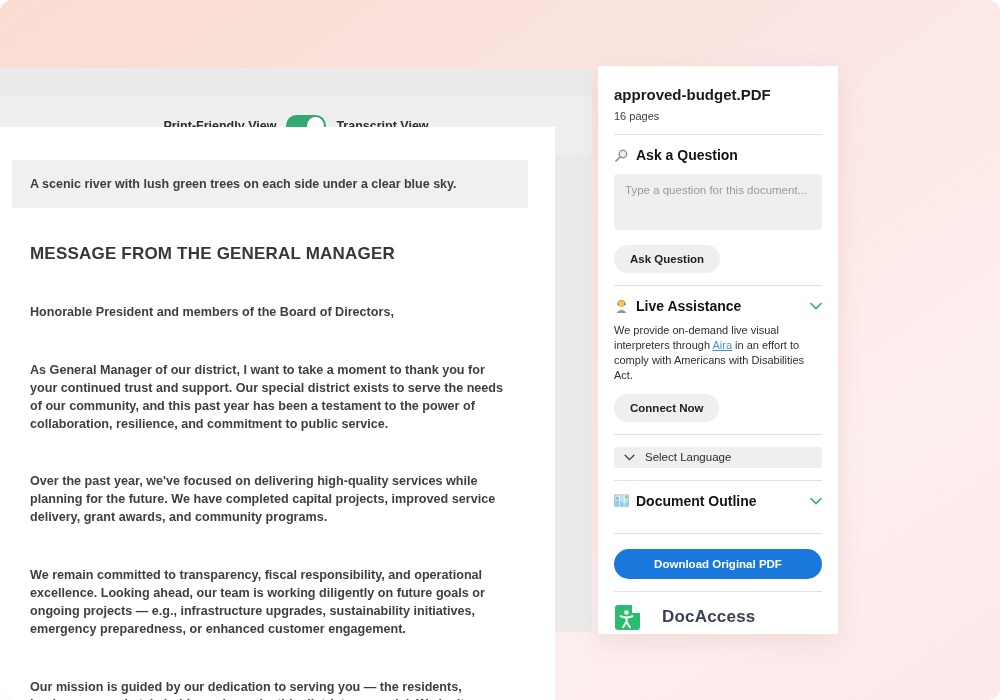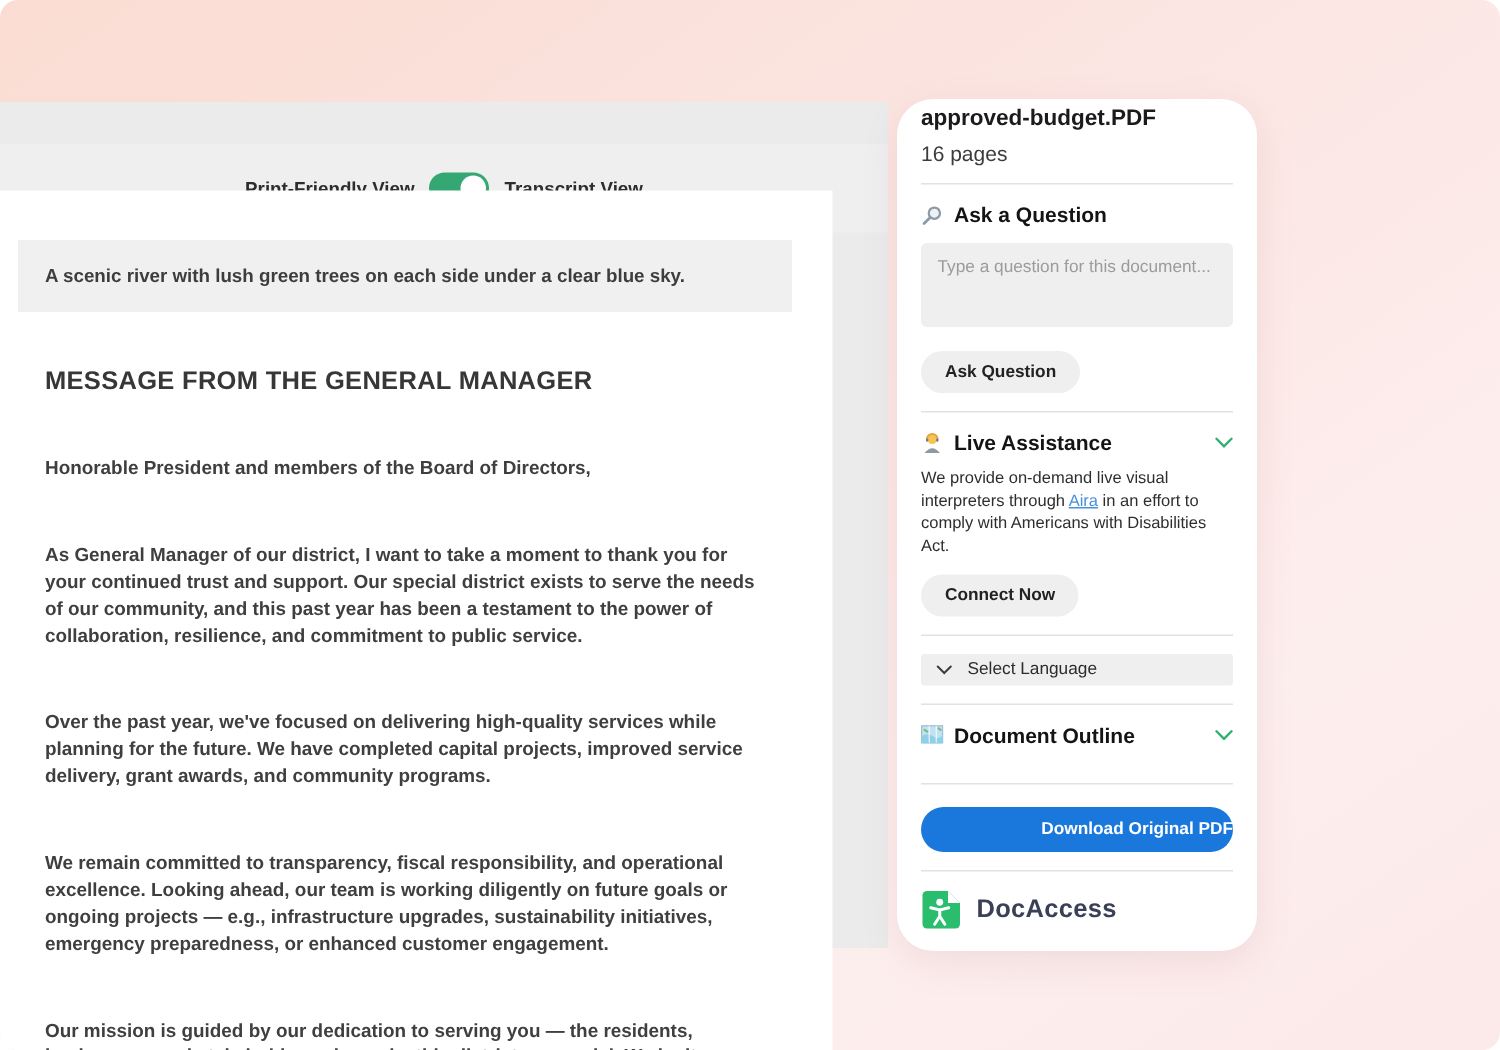--- a/index.html
+++ b/index.html
@@ -40,25 +40,25 @@
   }
   #doc-body{ margin:24px 40px 0 30px; width:482px; }
   #doc-body p{
     font-size:12.6px; line-height:1.42; font-weight:600; color:#3f3f3f;
     margin-bottom:14px;
     margin-top:40px;
   }
   
   #sidebar{
     position:absolute; left:598px; top:66px; width:240px; height:568px;
-    background:#ffffff; border-radius:24px; padding:4px 16px 0 16px;
+    background:#ffffff; border-radius:2px; padding:20px 16px 0 16px;
     box-shadow:0 8px 24px rgba(170,110,110,.14);
   }
   .sb-title{ font-size:15px; font-weight:bold; color:#1b1b1b; }
-  .sb-pages{ font-size:14px; color:#3c3c3c; margin-top:7px; }
+  .sb-pages{ font-size:11px; color:#3c3c3c; margin-top:7px; }
   .divider{ border:none; border-top:1px solid #e2e2e2; margin:12px 0; }
   .sec-head{
     display:flex; align-items:center; gap:7px; font-size:14px; font-weight:bold; color:#141414;
   }
   .sec-head .spacer{ flex:1; }
   .icon{ display:inline-flex; align-items:center; }
   textarea#question{
     width:208px; height:56px; background:#efefef; border:none; border-radius:4px;
     margin-top:11px; padding:10px 11px; font-family:"Liberation Sans",sans-serif;
     font-size:11.5px; color:#333; resize:none; outline:none;
@@ -71,24 +71,24 @@
   }
   .sb-para{ margin-top:9px; font-size:11px; line-height:1.36; color:#2e2e2e; width:210px; }
   .sb-para a{ color:#4a90d9; text-decoration:underline; cursor:pointer; }
   .select-bar{
     margin-top:11px; height:21px; background:#efefef; border-radius:2px;
     display:flex; align-items:center; gap:10px; padding:0 10px; cursor:pointer;
   }
   .select-bar span{ font-size:11.5px; color:#2c2c2c; }
   .dl-btn{
     width:208px; margin-top:3px; background:#1a78dc; color:#fff; border:none; cursor:pointer;
-    border-radius:16px; padding:9px 0; font-size:11.5px; font-weight:bold; text-align:right;
+    border-radius:16px; padding:9px 0; font-size:11.5px; font-weight:bold; text-align:center;
     font-family:"Liberation Sans",sans-serif;
   }
-  .brand-row{ display:flex; align-items:center; gap:10px; margin-top:10px; }
+  .brand-row{ display:flex; align-items:center; gap:21px; margin-top:10px; }
   .brand-name{ font-size:17px; font-weight:bold; color:#3a4157; letter-spacing:.2px; }
 </style>
 </head>
 <body>
 
 <div id="canvas">
 
   <div id="viewer">
     <div id="toolbar">
       <span class="toggle-label">Print-Friendly View</span>

